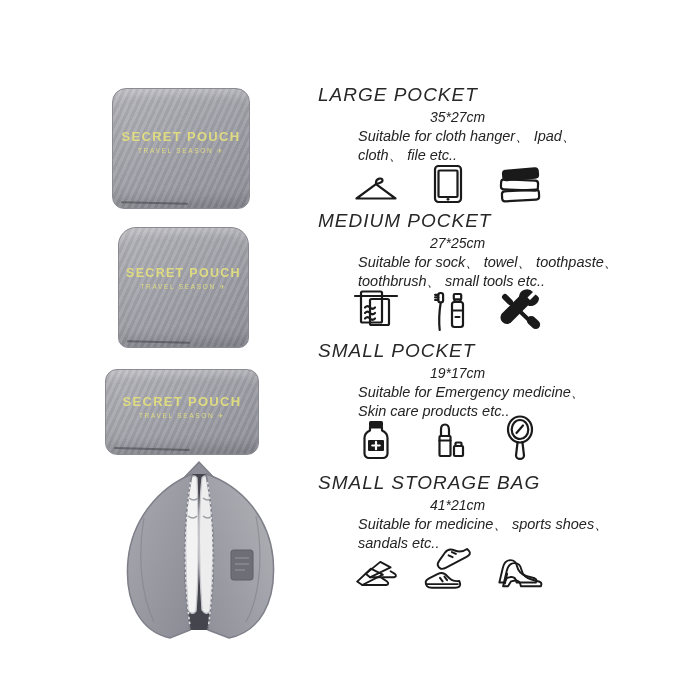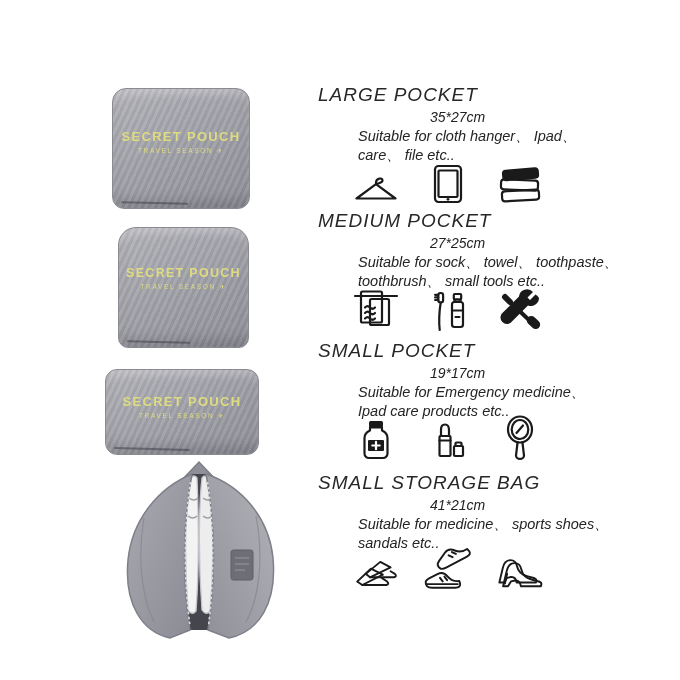--- a/index.html
+++ b/index.html
@@ -102,21 +102,21 @@
         <path d="M125 100 h14 M125 106 h14 M125 112 h10" stroke="#8a8a92" stroke-width="1.4" fill="none"></path>
       </g>
     </svg>
   </div>
 
   <section class="spec s1">
     <h2>LARGE POCKET</h2>
     <div class="size">35*27cm</div>
     <p class="desc">
       <span>Suitable for cloth hanger、 Ipad、</span><br>
-      <span>care、 file etc..</span>
+      <span>cloth、 file etc..</span>
     </p>
     <div class="icons">
       <span class="ic">
         <svg width="46" height="32" viewBox="0 0 46 32">
           <path class="ln" d="M23 12 V10.5 C23 6 29.5 5.2 29.5 8.6 C29.5 11 26 10.8 23 12.2"></path>
           <path class="ln" d="M23 12.2 L3.5 26.5 H42.5 Z"></path>
         </svg>
       </span>
       <span class="ic">
         <svg width="30" height="40" viewBox="0 0 30 40">
@@ -173,21 +173,21 @@
         </svg>
       </span>
     </div>
   </section>
 
   <section class="spec s3">
     <h2>SMALL POCKET</h2>
     <div class="size">19*17cm</div>
     <p class="desc">
       <span>Suitable for Emergency medicine、</span><br>
-      <span>Ipad care products etc..</span>
+      <span>Skin care products etc..</span>
     </p>
     <div class="icons">
       <span class="ic">
         <svg width="34" height="42" viewBox="0 0 34 42">
           <rect class="fl" x="10" y="2" width="14" height="6.5" rx="1.5"></rect>
           <path class="ln" d="M11 8.5 h12 v3 c3.5 1.5 5.5 3.8 5.5 7.5 v15.5 a4.5 4.5 0 0 1 -4.5 4.5 h-14 a4.5 4.5 0 0 1 -4.5 -4.5 V19 c0-3.7 2-6 5.5-7.5 z"></path>
           <rect class="fl" x="9" y="21" width="16" height="11" rx="1"></rect>
           <path d="M17 22.8 v7.4 M13.3 26.5 h7.4" stroke="#fff" stroke-width="2.2" stroke-linecap="round"></path>
         </svg>
       </span>

